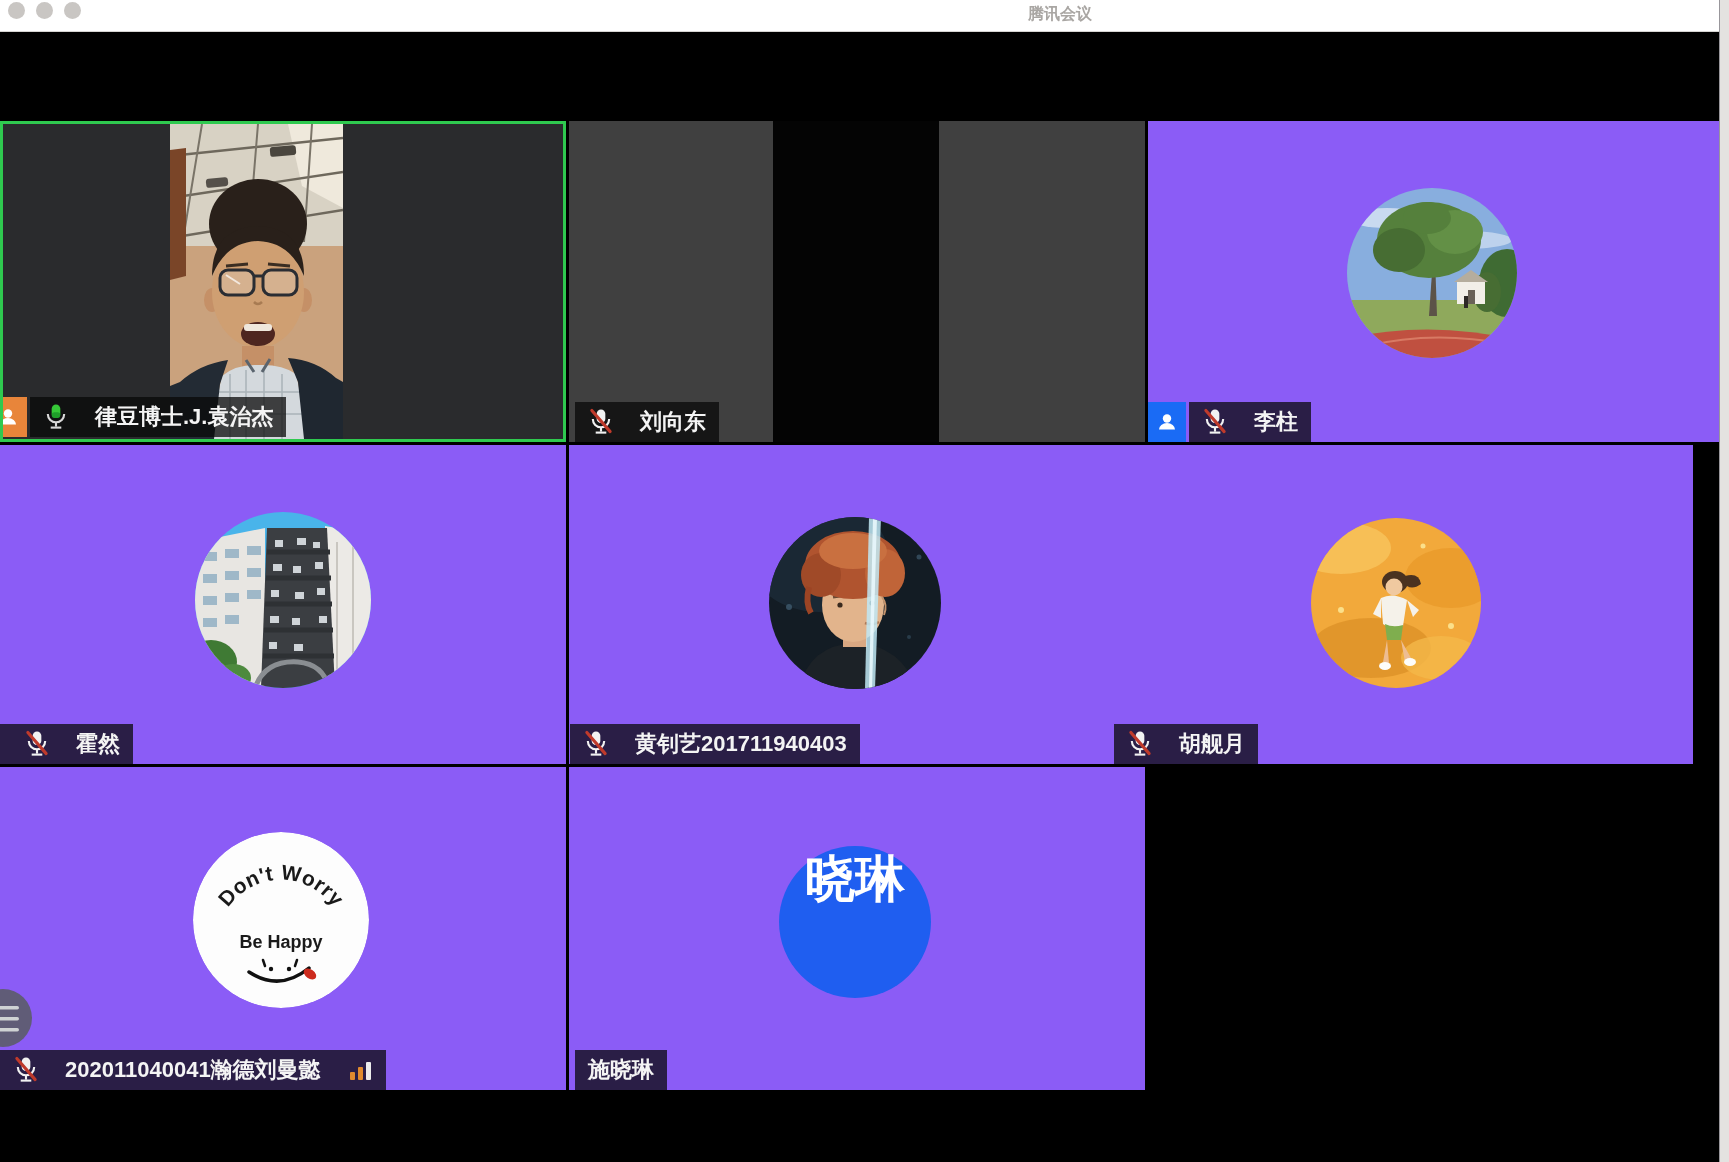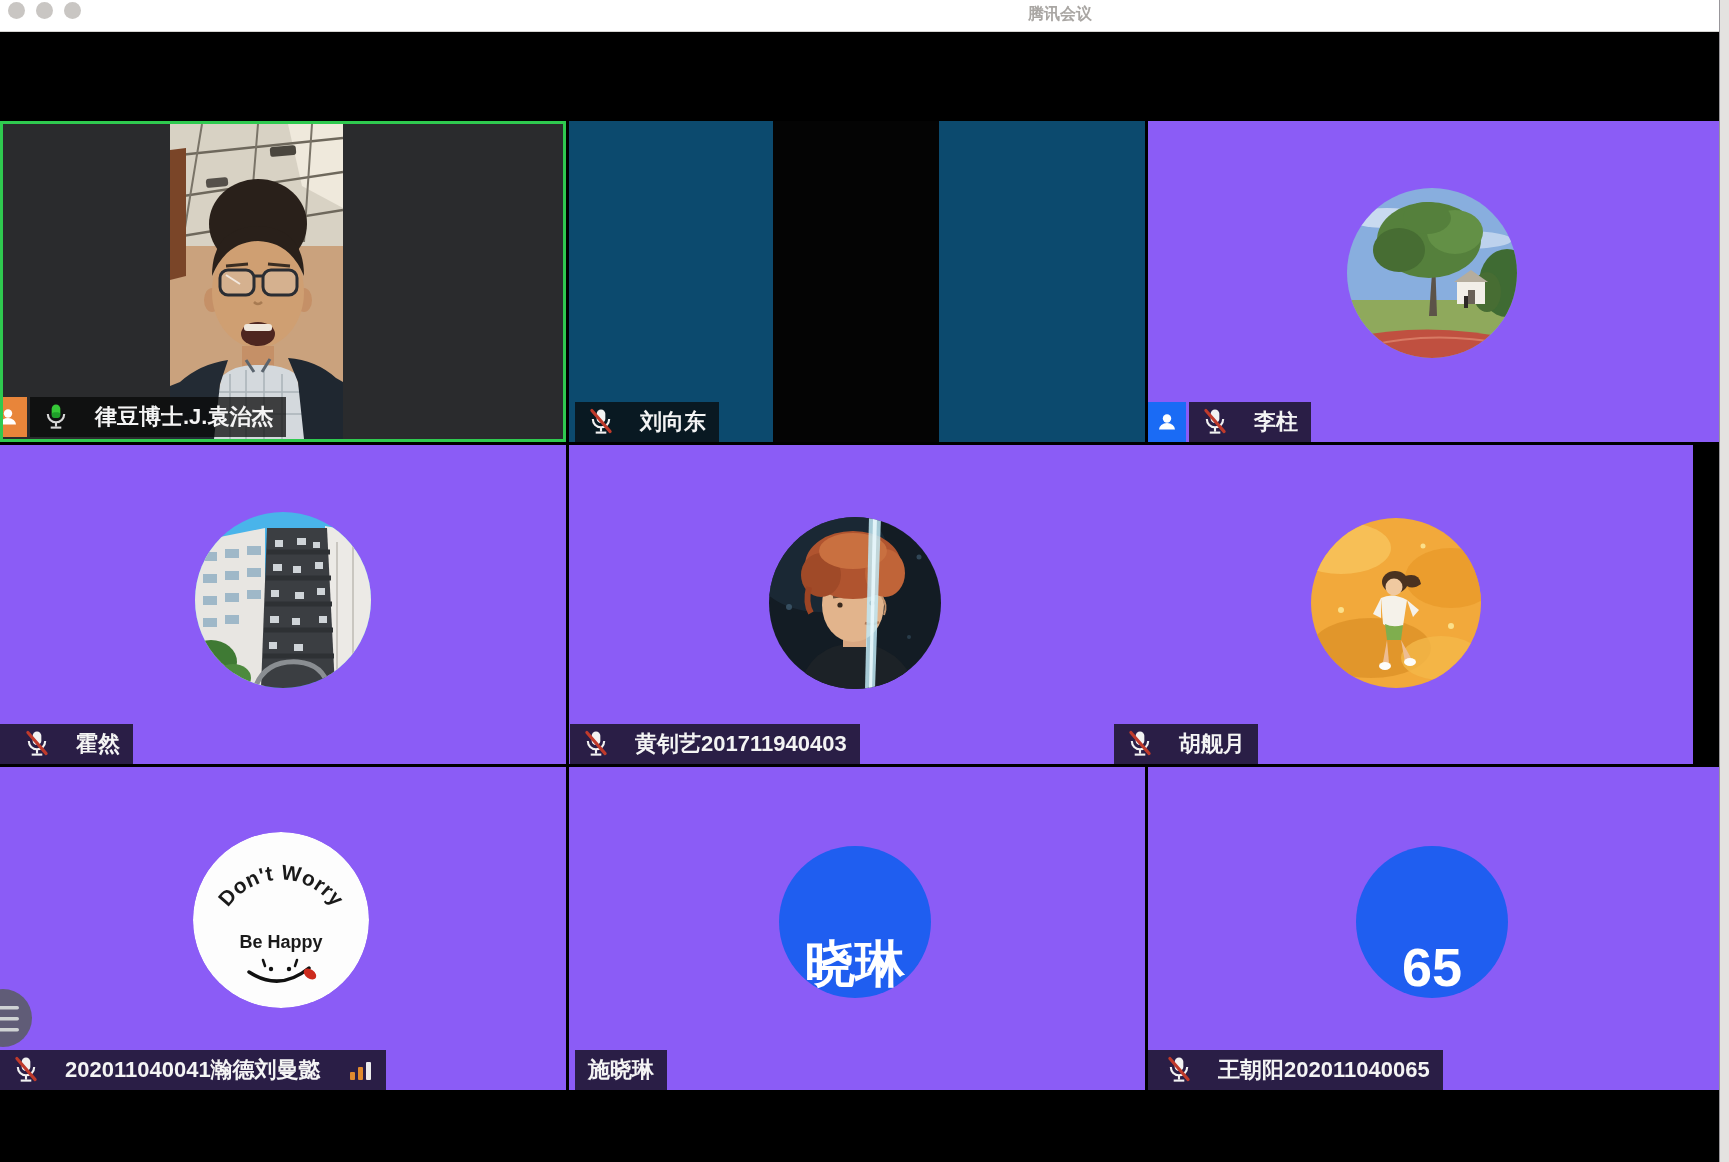--- a/index.html
+++ b/index.html
@@ -12,21 +12,21 @@
   .win-title{position:absolute;left:1060px;top:4px;transform:translateX(-50%);
              font-size:16px;color:#a9a6a3;font-weight:700;white-space:nowrap;}
   .desktop-strip{position:absolute;left:1719px;top:0;width:10px;height:1162px;background:#e4e2e0;
                  border-left:1px solid #98969b;}
   
   .tile{position:absolute;background:#8b5cf6;overflow:hidden;box-sizing:border-box;}
   .tile.speaking{border:3px solid #2fc94f;}
   .avatar{position:absolute;border-radius:50%;overflow:hidden;}
   .avatar svg{display:block;width:100%;height:100%;}
   .avatar-blue{position:absolute;border-radius:50%;background:#1f5ef0;display:flex;
-               align-items:flex-end;justify-content:center;color:#fff;font-weight:700;}
+               align-items:flex-start;justify-content:center;color:#fff;font-weight:700;}
   .videodark{position:absolute;top:0;height:100%;background:#040404;}
   
   .plate-row{position:absolute;display:flex;align-items:stretch;height:40px;}
   .plate{display:inline-flex;align-items:center;gap:26px;background:rgba(8,8,8,.74);
          padding:0 13px;color:#f4f4f4;font-size:22px;font-weight:700;white-space:nowrap;}
   .badge{width:38px;height:40px;display:flex;align-items:center;justify-content:center;margin-right:3px;}
   .badge.host{background:#e8853a;}
   .badge.member{background:#1a6bf5;}
   .micsvg{width:26px;height:30px;flex:0 0 auto;}
   .sigsvg{width:24px;height:20px;flex:0 0 auto;margin-left:2px;}
@@ -125,21 +125,21 @@
       </div>
       <div class="plate">
         <svg class="micsvg" viewBox="0 0 27 30">
             <use href="#ic-mic-on"></use>
           </svg>
         <span>律豆博士.J.袁治杰</span>
       </div>
     </div>
   </div>
 
-  <div class="tile" style="left:569px;top:121px;width:576px;height:321px;background:#0c4a6e">
+  <div class="tile" style="left:569px;top:121px;width:576px;height:321px;background:#404040">
     <div class="videodark" style="left:204px;width:166px"></div>
     <div class="plate-row" style="left:6px;bottom:0">
       <div class="plate">
         <svg class="micsvg" viewBox="0 0 27 30">
             <use href="#ic-mic-muted"></use>
           </svg>
         <span>刘向东</span>
       </div>
     </div>
   </div>
@@ -349,33 +349,20 @@
     <div class="avatar-blue" style="left:210px;top:79px;width:152px;height:152px;font-size:50px">
       <span>晓琳</span>
     </div>
     <div class="plate-row" style="left:6px;bottom:0">
       <div class="plate">
         <span>施晓琳</span>
       </div>
     </div>
   </div>
 
-  <div class="tile" style="left:1148px;top:767px;width:571px;height:323px">
-    <div class="avatar-blue" style="left:208px;top:79px;width:152px;height:152px;font-size:54px">
-      <span>65</span>
-    </div>
-    <div class="plate-row" style="left:0;bottom:0">
-      <div class="plate" style="padding-left:18px">
-        <svg class="micsvg" viewBox="0 0 27 30">
-            <use href="#ic-mic-muted"></use>
-          </svg>
-        <span>王朝阳202011040065</span>
-      </div>
-    </div>
-  </div>
 
   <div class="list-btn">
     <svg width="50" height="58" viewBox="0 0 50 58">
         <use href="#ic-list"></use>
       </svg>
   </div>
 
 </div>
 
 </body></html>

